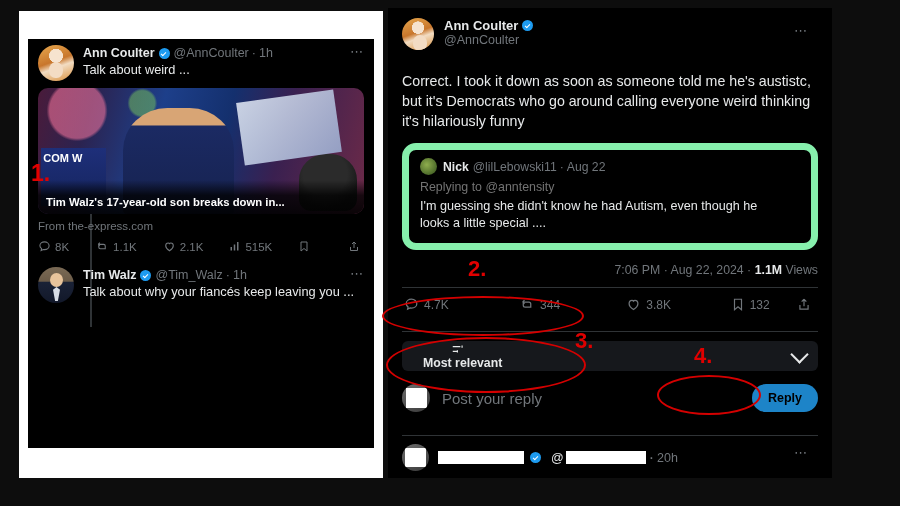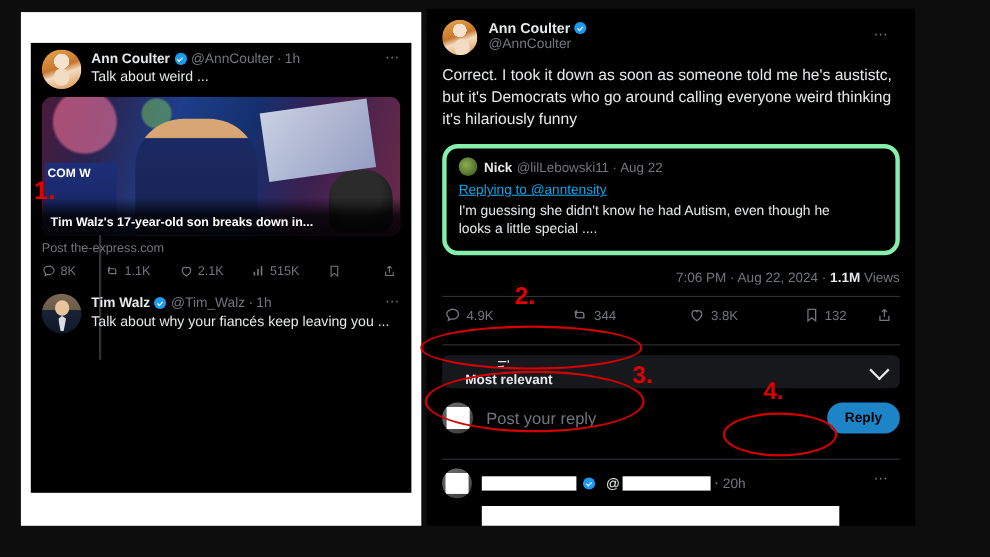--- a/index.html
+++ b/index.html
@@ -136,31 +136,31 @@
   .right-panel{
     position:absolute;left:388px;top:8px;width:444px;height:470px;
     background:#000000;overflow:hidden;
   }
   .rp-pad{padding:10px 14px 0 14px;}
   .rp-head{display:flex;align-items:flex-start;position:relative;}
   .rp-avatar{width:32px;height:32px;border-radius:50%;flex:0 0 32px;margin-right:10px;overflow:hidden;position:relative;}
   .rp-names{display:flex;flex-direction:column;line-height:15px;}
   .rp-name{color:#e7e9ea;font-weight:bold;font-size:13px;display:flex;align-items:center;}
   .rp-handle{color:#71767b;font-size:12.5px;}
-  .rp-text{color:#e7e9ea;font-size:14.2px;line-height:20px;margin-top:9px;}
+  .rp-text{color:#e7e9ea;font-size:14.2px;line-height:20px;margin-top:21px;}
 
   .quote{
-    border:4px solid #86efac;border-radius:14px;margin-top:12px;
+    border:7px solid #86efac;border-radius:14px;margin-top:12px;
     padding:8px 28px 11px 11px;
   }
   .q-head{display:flex;align-items:center;font-size:12.2px;}
   .q-av{width:17px;height:17px;border-radius:50%;margin-right:6px;flex:0 0 17px;}
   .q-name{color:#e7e9ea;font-weight:bold;}
   .q-handle{color:#71767b;margin-left:4px;}
-  .q-reply{color:#0ea5e9;font-size:12.4px;margin-top:5px;text-decoration:underline;}
+  .q-reply{color:#737373;font-size:12.4px;margin-top:5px;}
   .q-body{color:#e7e9ea;font-size:12.6px;line-height:17px;margin-top:4px;}
 
   .meta{color:#71767b;font-size:12.3px;margin-top:13px;text-align:right;}
   .meta b{color:#e7e9ea;}
   .rule{height:1px;background:#2f3336;margin:10px 0 0 0;}
 
   .rp-actions{display:flex;align-items:center;padding:9px 2px 9px 2px;}
   .rp-act{display:flex;align-items:center;color:#71767b;font-size:12px;}
   .rp-act .ic{margin-right:5px;display:inline-flex;}
 
@@ -226,21 +226,21 @@
           </div>
         </div>
 
         <div class="linkcard">
           <div class="photo">
             <div class="sign-l">COM W</div>
             <div class="face-r"></div>
           </div>
           <div class="cap">Tim Walz's 17-year-old son breaks down in...</div>
         </div>
-        <div class="src">Post the-express.com</div>
+        <div class="src">From the-express.com</div>
 
         <div class="actions">
           <div class="act">
             <span class="ic">
               <svg width="13" height="13" viewBox="0 0 24 24">
                   <path fill="none" stroke="#71767b" stroke-width="2" d="M12 3.5c-4.7 0-8.5 3.1-8.5 7 0 2.2 1.2 4.1 3.1 5.4l-.8 3.6 3.9-2a10 10 0 0 0 2.3.3c4.7 0 8.5-3.1 8.5-7s-3.8-7.3-8.5-7.3z"></path>
                 </svg>
             </span>
             <span>8K</span>
           </div>
@@ -347,21 +347,21 @@
 
       <div class="rule"></div>
 
       <div class="rp-actions">
         <div class="rp-act" style="width:118px">
           <span class="ic">
             <svg width="15" height="15" viewBox="0 0 24 24">
                 <path fill="none" stroke="#71767b" stroke-width="2" d="M12 3.5c-4.7 0-8.5 3.1-8.5 7 0 2.2 1.2 4.1 3.1 5.4l-.8 3.6 3.9-2a10 10 0 0 0 2.3.3c4.7 0 8.5-3.1 8.5-7s-3.8-7.3-8.5-7.3z"></path>
               </svg>
           </span>
-          <span>4.9K</span>
+          <span>4.7K</span>
         </div>
         <div class="rp-act" style="width:110px">
           <span class="ic">
             <svg width="16" height="15" viewBox="0 0 24 24">
                 <path fill="none" stroke="#71767b" stroke-width="2" d="M5 8h10a3 3 0 0 1 3 3v5M5 8l3-3M5 8l3 3M19 16H9a3 3 0 0 1-3-3V8"></path>
               </svg>
           </span>
           <span>344</span>
         </div>
         <div class="rp-act" style="width:107px">

